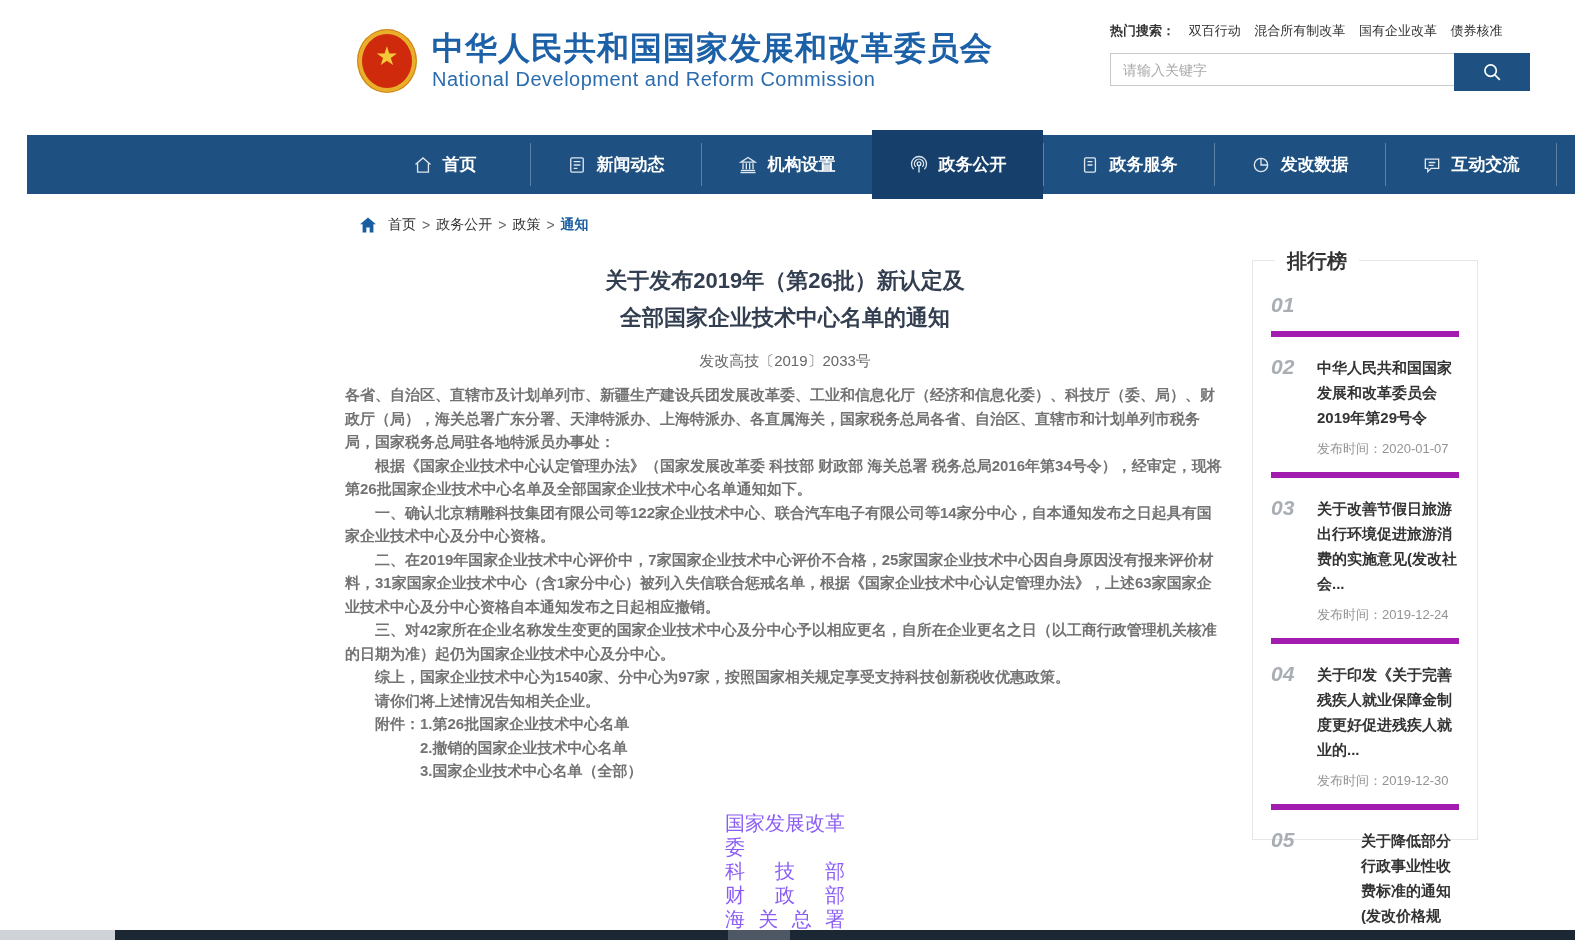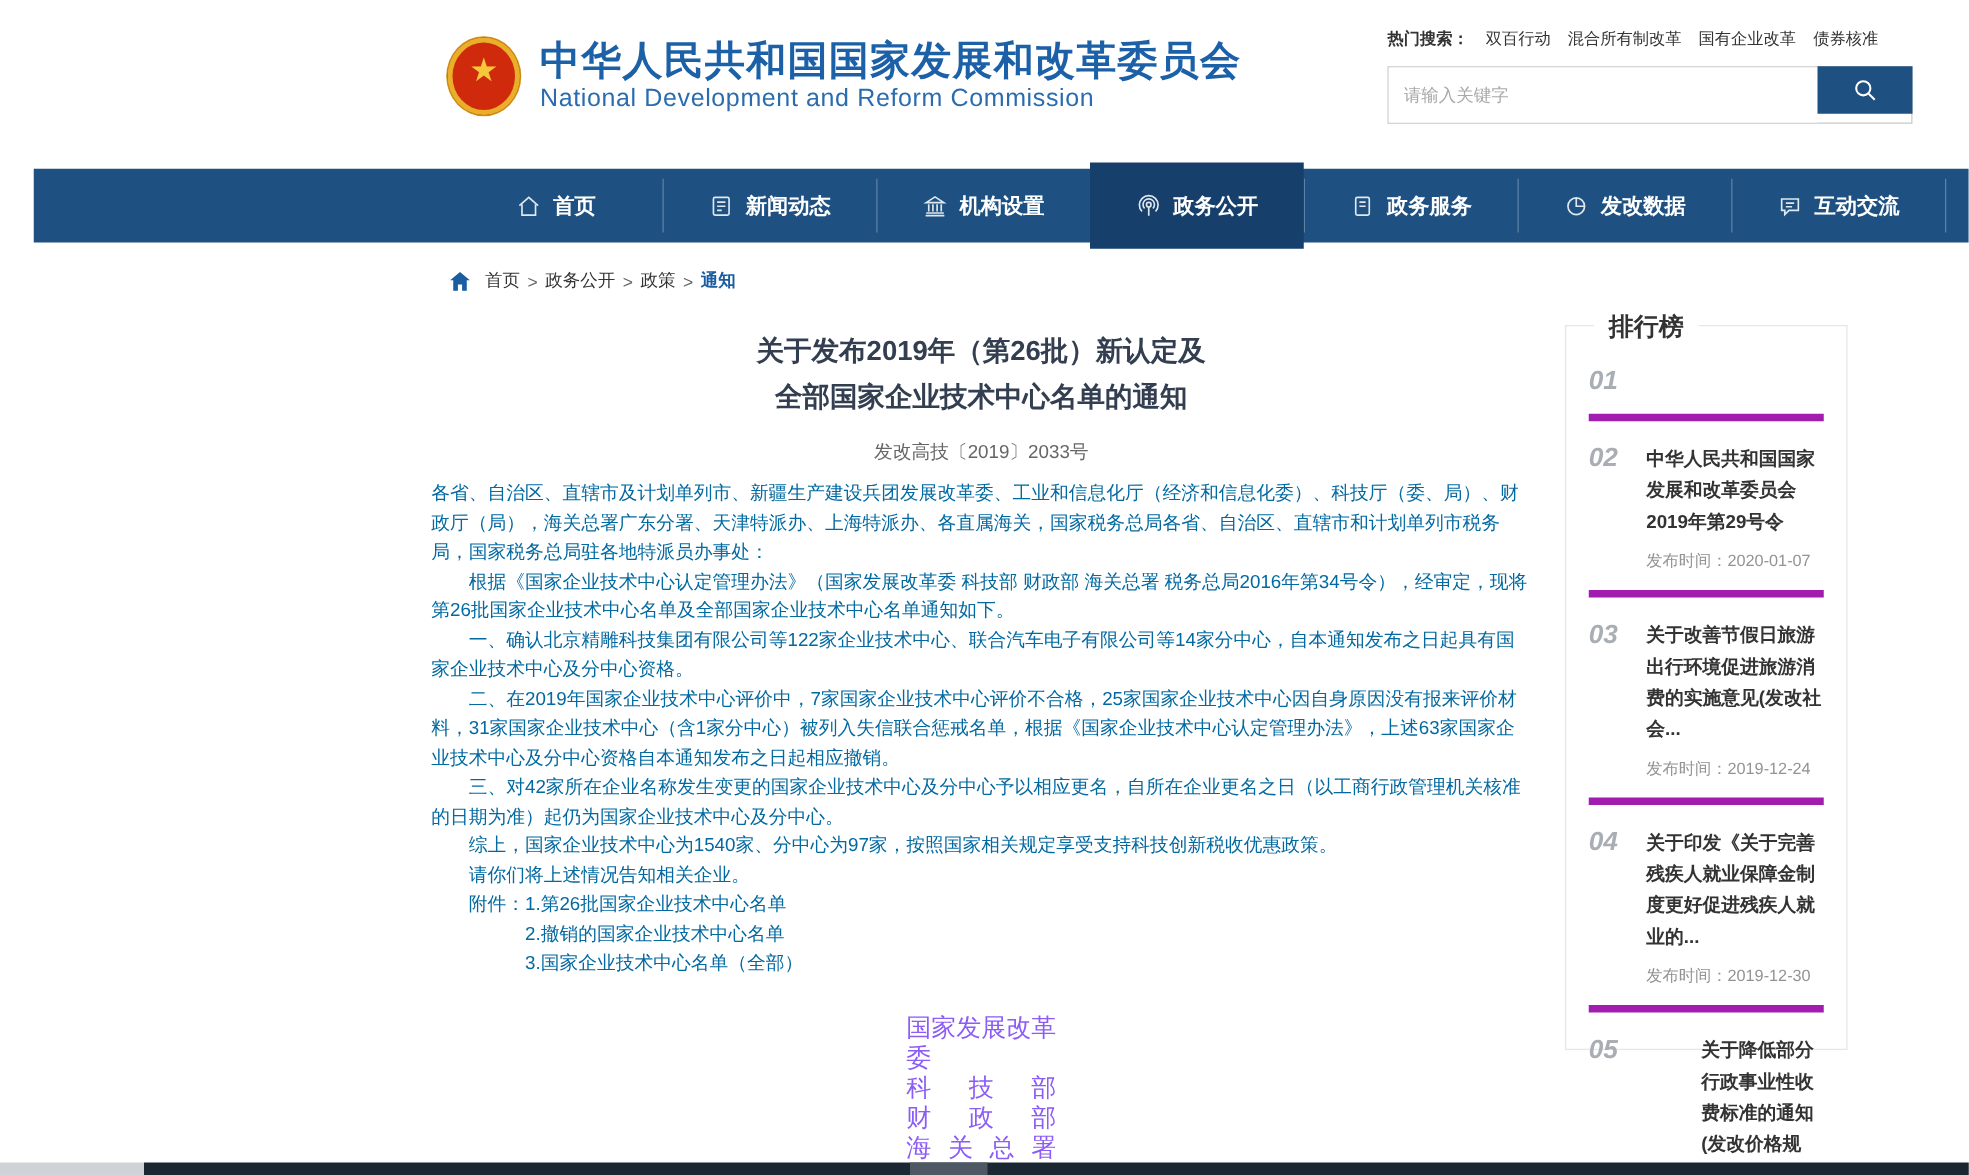--- a/index.html
+++ b/index.html
@@ -13,21 +13,21 @@
     box-shadow: inset 0 0 0 4px #e9af2a, 0 0 0 1px #c98f12; position:relative; flex:0 0 auto; }
   .emblem .star { position:absolute; left:50%; top:42%; transform:translate(-50%,-50%);
     color:#f5c83a; font-size:26px; line-height:1; }
   .brand-text .zh { color:#1c61a8; font-size:32px; font-weight:bold; letter-spacing:1px; line-height:36px; }
   .brand-text .en { color:#2a6cae; font-size:20px; line-height:26px; letter-spacing:0.5px; }
 
   .search-area { position:absolute; left:1110px; top:22px; width:436px; }
   .hot-search { font-size:13px; color:#333; white-space:nowrap; }
   .hot-search .hs-label { font-weight:bold; }
   .hot-search a { color:#333; text-decoration:none; margin-left:10px; cursor:pointer;text-align:right; }
-  .search-box { margin-top:13px; width:420px; height:46px; border:1px solid #c9c9c9; display:flex; background:#fff; }
+  .search-box { margin-top:13px; width:420px; height:33px; border:1px solid #c9c9c9; display:flex; background:#fff; }
   .search-box input { flex:1; border:none; outline:none; padding:0 12px; font-size:14px; color:#555;
     font-family:inherit; }
   .search-box input::placeholder { color:#a9a9a9; }
   .search-btn { width:76px; height:38px; margin:-1px -1px -1px 0; background:#1e5181; border:none;
     display:flex; align-items:center; justify-content:center; cursor:pointer; }
 
   
   .nav { margin-left:27px; height:59px; background:#1e5181; display:flex; align-items:center;
     padding-left:332px; position:relative; }
   .nav-item { width:171px; height:59px; display:flex; align-items:center; justify-content:center;
@@ -45,21 +45,21 @@
   .crumb-home { display:flex; align-items:center; margin-right:10px; cursor:pointer; }
   .breadcrumb a { color:#333; text-decoration:none; cursor:pointer; }
   .breadcrumb .sep { margin:0 6px; color:#666; }
   .breadcrumb .crumb-last { color:#1a5da0; font-weight:bold; }
 
   
   .main { display:flex; padding:0 45px 0 345px; }
   .article { width:880px; flex:0 0 auto; }
   .article-title { text-align:center; font-size:22px; font-weight:bold; color:#333f50; line-height:37px; margin-top:26px; }
   .doc-number { text-align:center; font-size:15px; color:#666; margin:16px 0 12px; }
-  .article p { font-size:15px; color:#0369a1; line-height:23.5px; }
+  .article p { font-size:15px; color:#737373; line-height:23.5px;font-weight:bold; }
   .article p.indent { text-indent:2em; }
   .article p.att-cont { padding-left:5em; }
   .signatures { width:120px; margin:28px auto 0; }
   .sig-line { font-size:20px; color:#8b5cf6; line-height:24px; text-align:justify; text-align-last:justify; }
 
   
   .sidebar { width:226px; flex:0 0 auto; margin-left:27px; margin-top:24px; position:relative;
     border:1px solid #e6e6e6; background:#fff; padding:14px 18px 6px; height:580px; }
   .sidebar-title { position:absolute; top:-13px; left:22px; background:#fff; padding:0 12px;
     font-size:20px; font-weight:bold; color:#333; }

